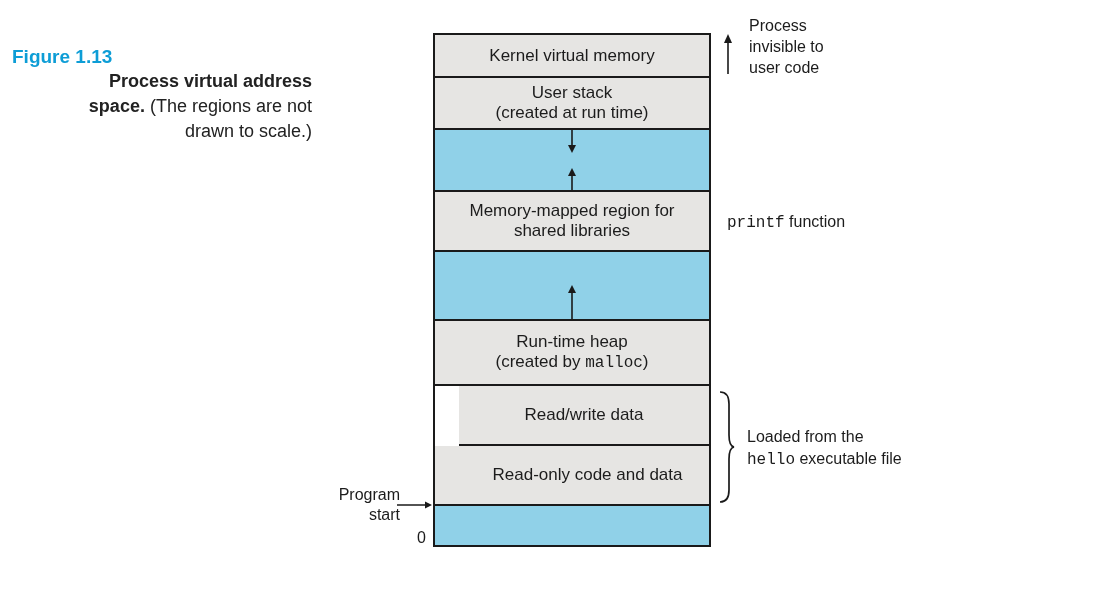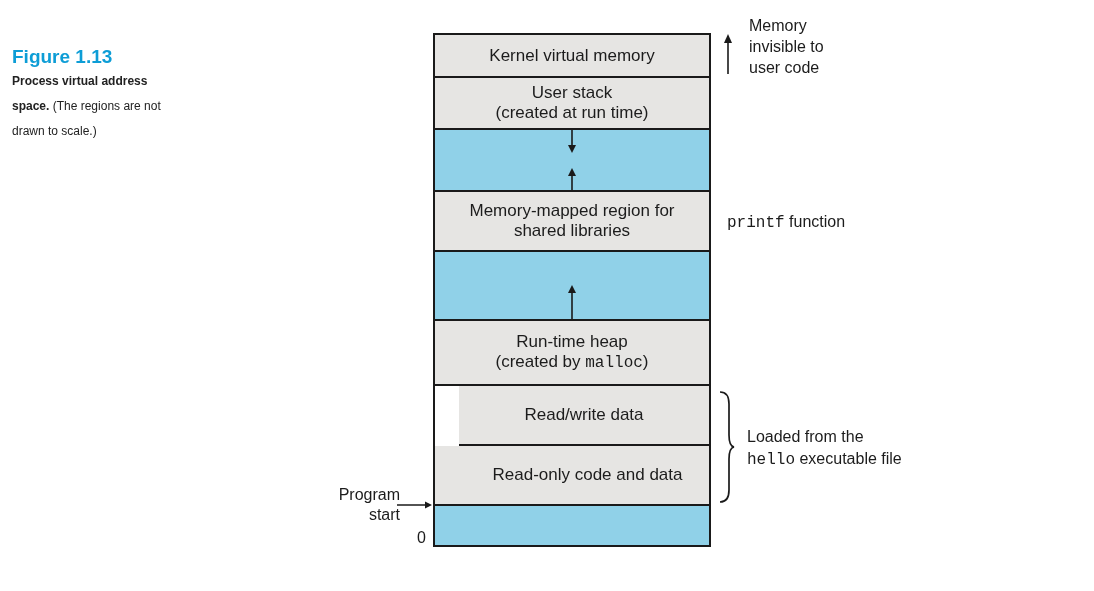--- a/index.html
+++ b/index.html
@@ -9,21 +9,21 @@
     background:#ffffff;
     font-family:"Liberation Sans", sans-serif;
     color:#1c1c1c;
     overflow:hidden;
   }
   
   .caption{position:absolute;left:12px;top:16px;width:300px;margin-top:28px;}
   .fig-label{
     color:#0d9dd6;font-weight:bold;font-size:19px;line-height:25px;
   }
-  .fig-text{font-size:12px;line-height:25px;color:#222;}
+  .fig-text{font-size:18px;line-height:25px;color:#222;text-align:right;}
   .fig-text .b{font-weight:bold;}
   
   .diagram{
     position:absolute;left:433px;top:33px;width:274px;
     border:2px solid #1a1a1a;
   }
   .seg{
     position:relative;
     display:flex;flex-direction:column;align-items:center;justify-content:center;
     text-align:center;
@@ -121,21 +121,21 @@
     </div>
 
     <div class="seg blue s-bottom"></div>
   </div>
 
   <svg class="kernel-arrow" width="12" height="40">
     <polygon points="2,9 10,9 6,0" fill="#1a1a1a"></polygon>
     <line x1="6" y1="8" x2="6" y2="40" stroke="#1a1a1a" stroke-width="1.6"></line>
   </svg>
   <div class="ann mem-invisible">
-    <div>Memory</div>
+    <div>Process</div>
     <div>invisible to</div>
     <div>user code</div>
   </div>
 
   <div class="ann printf-label">
     <span class="mono">printf</span><span> function</span>
   </div>
 
   <svg class="brace" width="22" height="114">
     <path d="M6,2 Q15,2 15,14 L15,45 Q15,56 20,57 Q15,58 15,69 L15,100 Q15,112 6,112" fill="none" stroke="#1a1a1a" stroke-width="1.7"></path>

